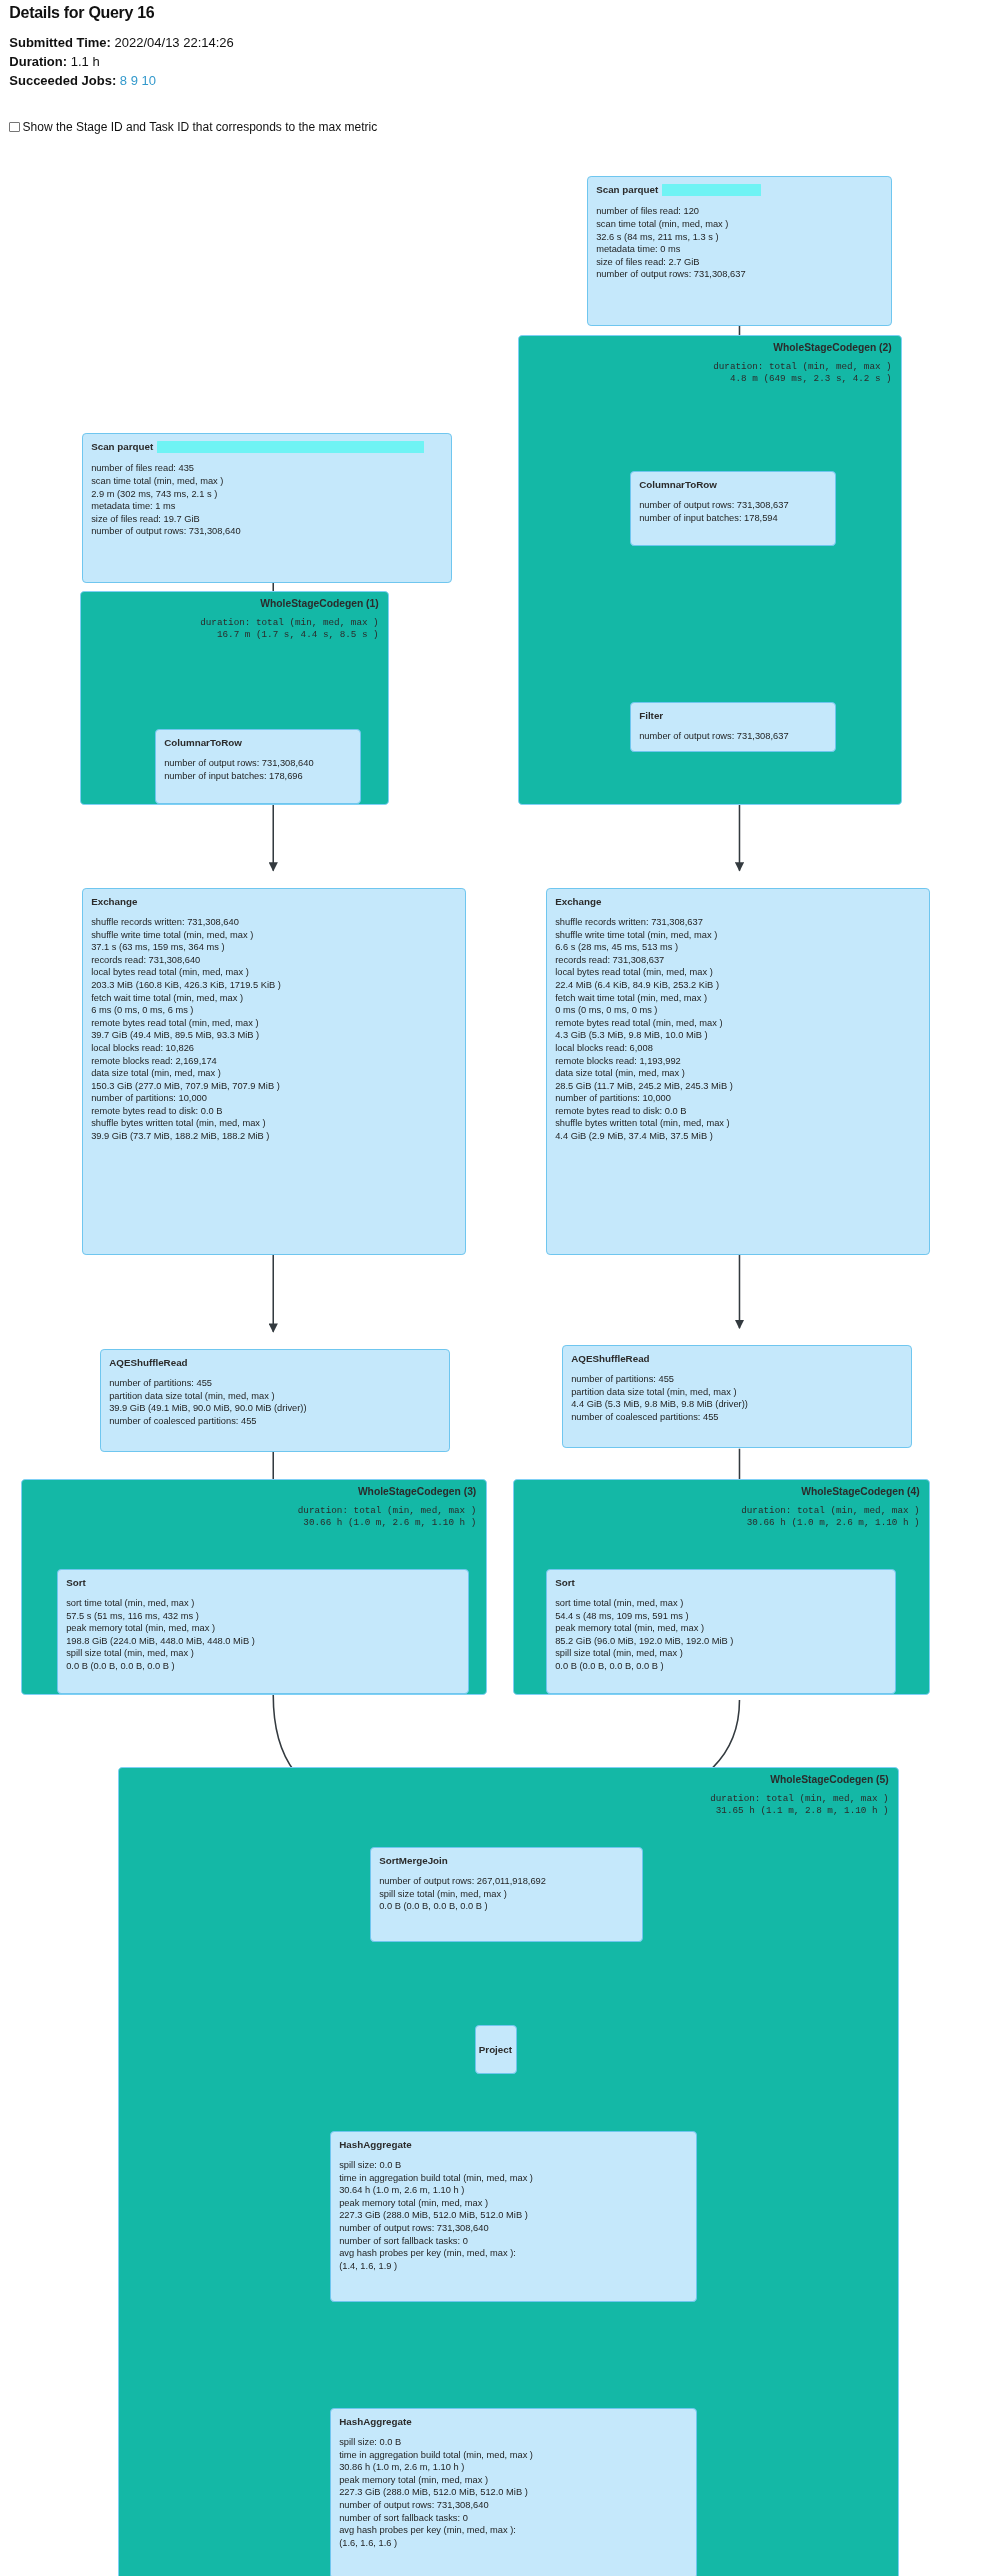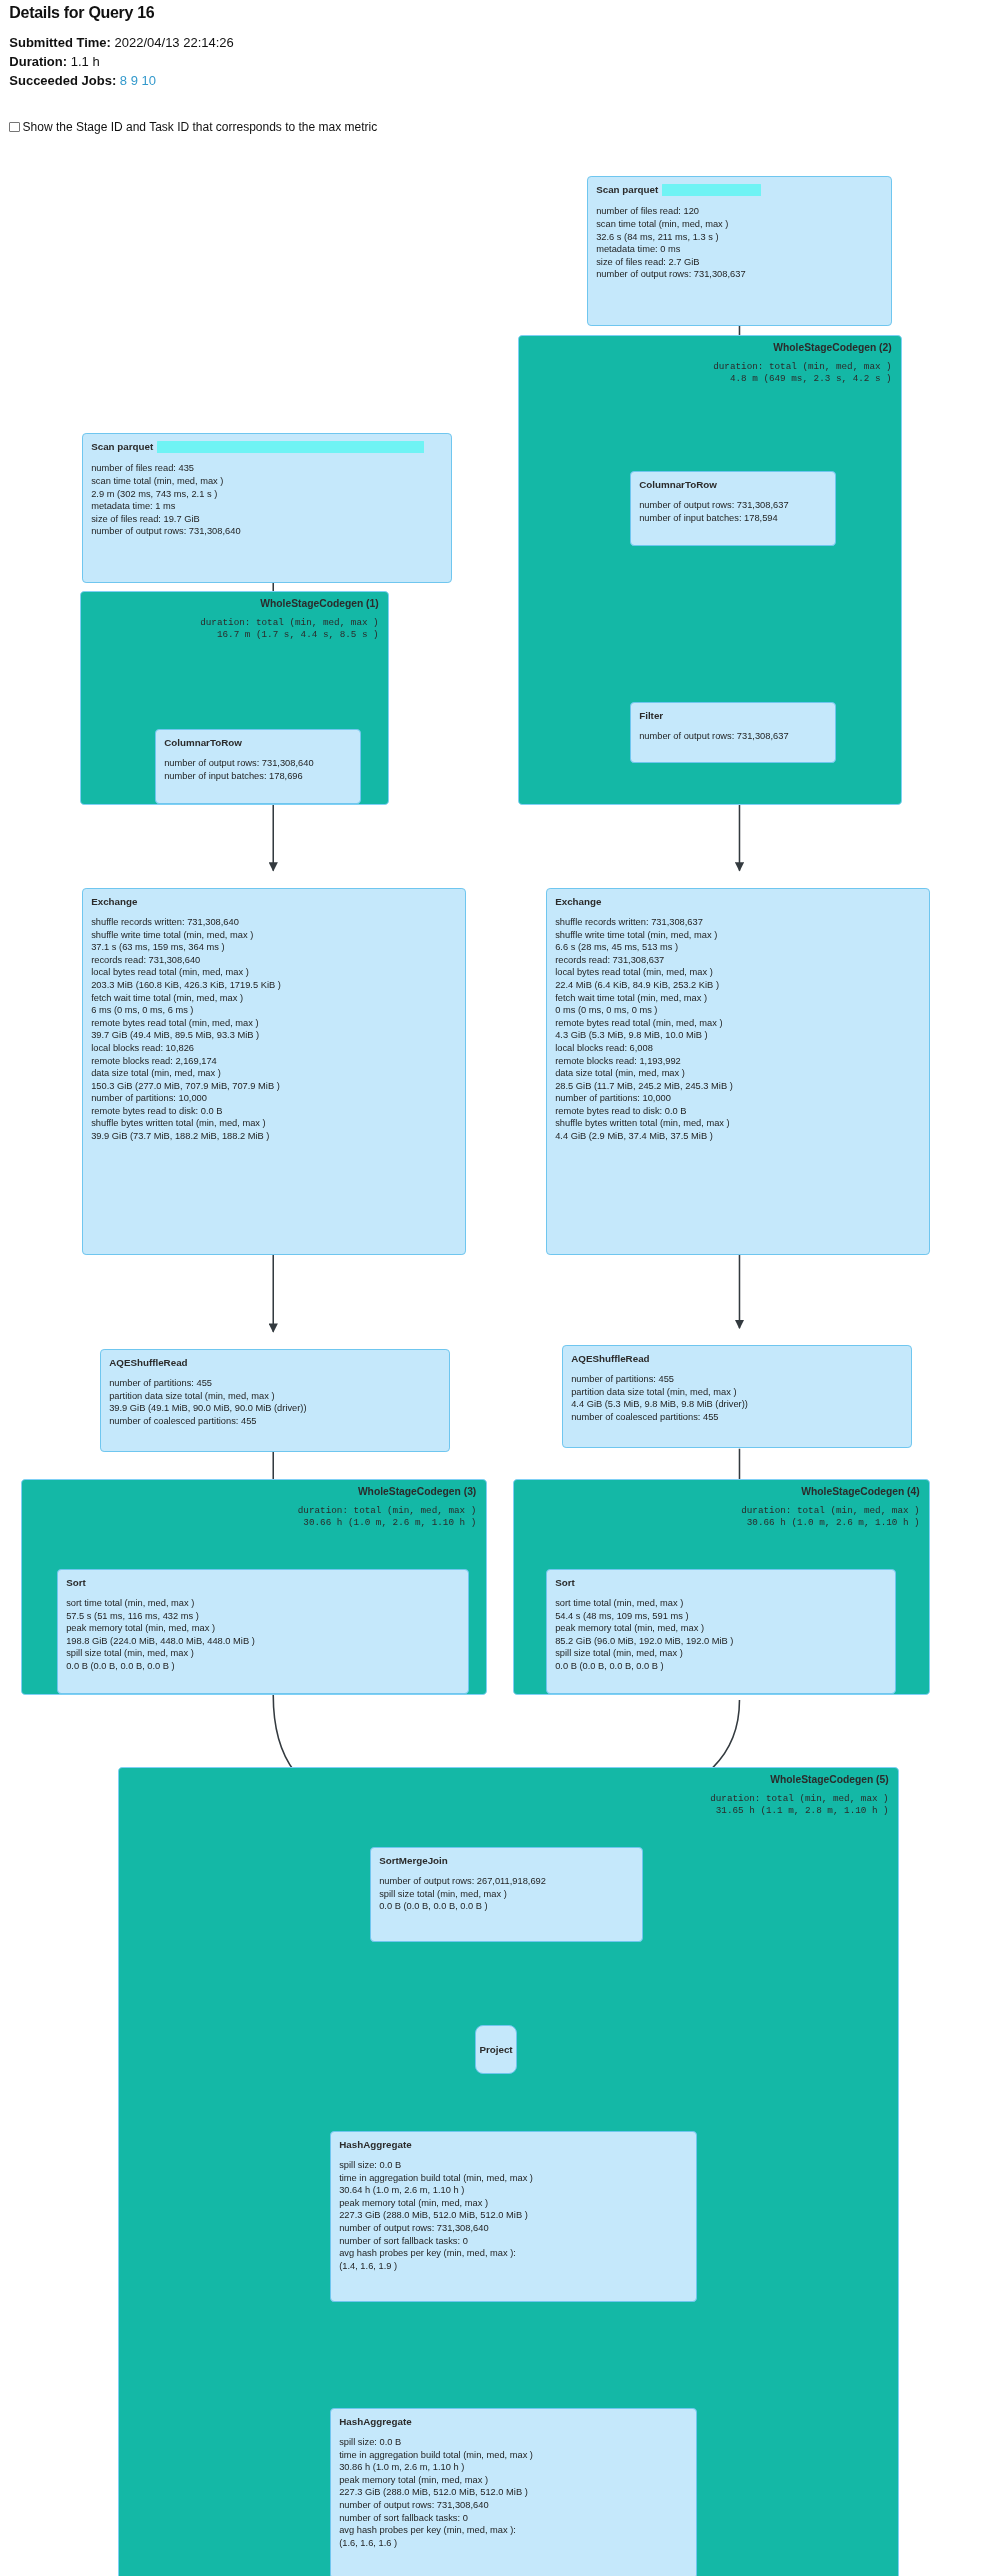--- a/index.html
+++ b/index.html
@@ -98,23 +98,22 @@
     background: #6FF3F4;
     border-radius: 0.5px;
   }
   .node-metrics {
     font-size: 9.3px;
     line-height: 12.6px;
     color: #1f1f1f;
     white-space: pre-line;
   }
   .node.tiny {
-    display: flex; align-items: center; justify-content: center;
-    padding: 11px;
-    border-radius: 8px;
+    display: flex; align-items: center; justify-content: flex-end;
+    padding: 4px;
   }
   .node.tiny .node-title { margin: 0; font-size: 9.8px; }
 
   svg.edges {
     position: absolute;
     left: 0; top: 0;
     width: 1005px; height: 3087px;
     pointer-events: none;
   }
   .edge { stroke: #333a3f; stroke-width: 3px; fill: none; }
@@ -203,21 +202,21 @@
     <div class="cluster-metric">duration: total (min, med, max )
 4.8 m (649 ms, 2.3 s, 4.2 s )</div>
   </div>
 
   <div class="node" style="left:630px; top:459px; width:206px; height:75px;">
     <div class="node-title">ColumnarToRow</div>
     <div class="node-metrics">number of output rows: 731,308,637
 number of input batches: 178,594</div>
   </div>
 
-  <div class="node" style="left:630px; top:690px; width:206px; height:61px;">
+  <div class="node" style="left:630px; top:690px; width:206px; height:50px;">
     <div class="node-title">Filter</div>
     <div class="node-metrics">number of output rows: 731,308,637</div>
   </div>
 
   <div class="node" style="left:82px; top:421px; width:370px; height:150px;">
     <div class="node-title">
       <span>Scan parquet</span>
       <span class="redact" style="width:267px;"></span>
     </div>
     <div class="node-metrics">number of files read: 435

